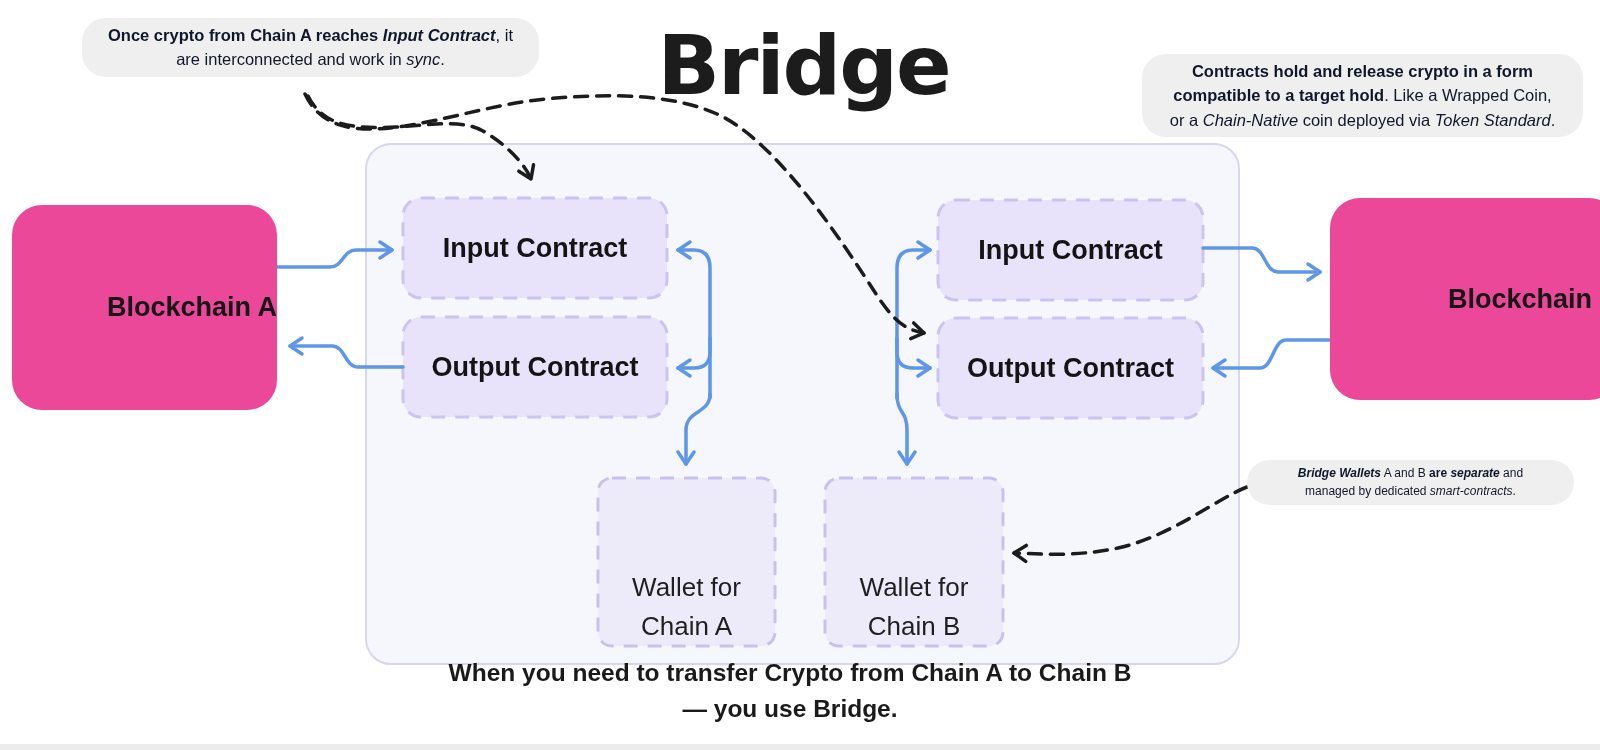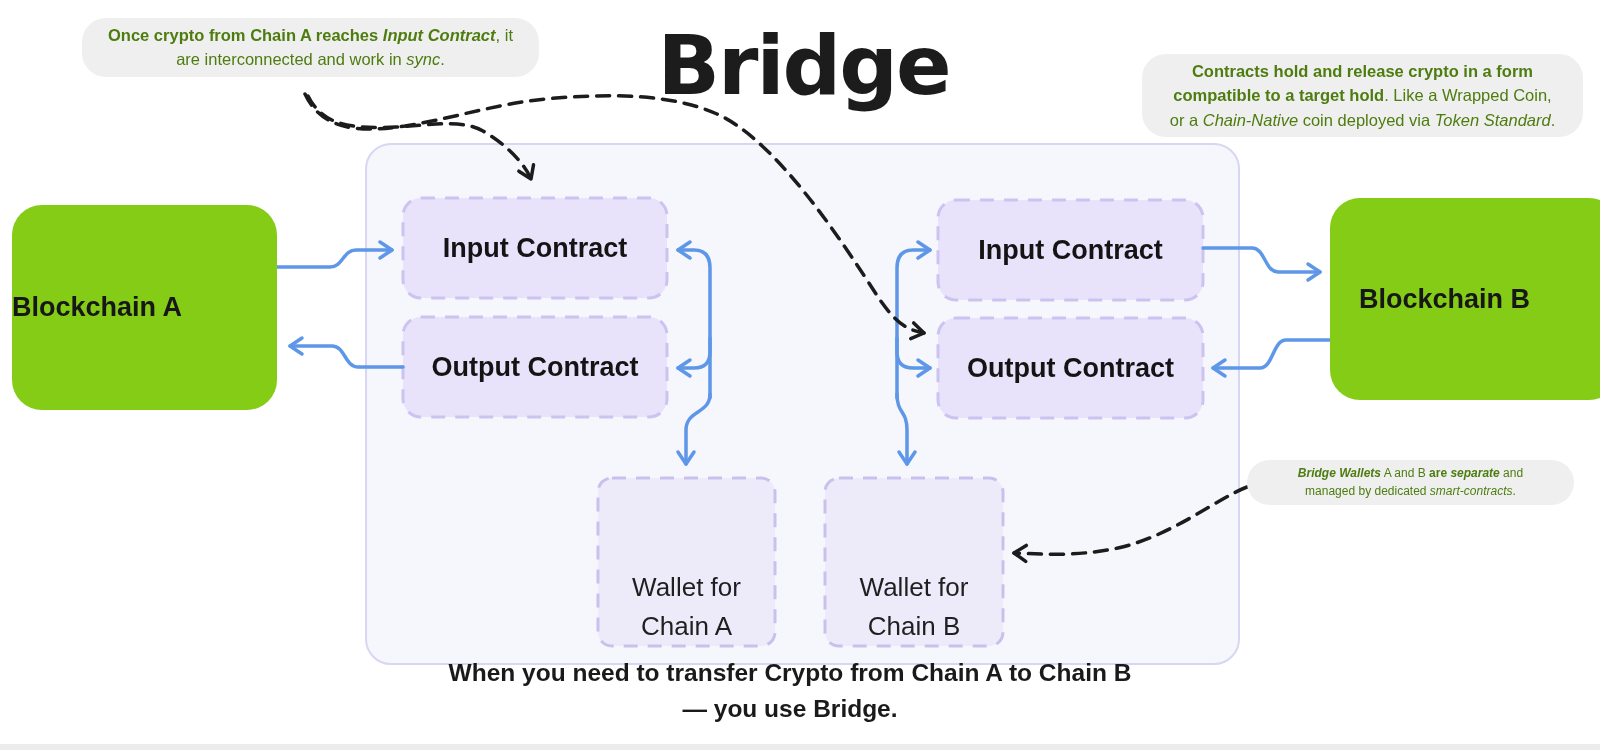--- a/index.html
+++ b/index.html
@@ -3,36 +3,36 @@
 <meta charset="utf-8">
 <style>
   html,body{margin:0;padding:0;background:#ffffff;}
   .canvas{position:relative;width:1600px;height:750px;background:#ffffff;overflow:hidden;
           font-family:"Liberation Sans",sans-serif;color:#1c1c1c;}
   .bridge-box{position:absolute;left:365px;top:143px;width:875px;height:522px;
               background:#f6f6fd;border:2px solid #d9d6f3;border-radius:26px;box-sizing:border-box;}
   svg.wires{position:absolute;left:0;top:0;width:1600px;height:750px;}
   .title{position:absolute;left:365px;top:18px;width:877px;text-align:center;
          font-family:"DejaVu Sans",sans-serif;font-weight:bold;font-size:82px;letter-spacing:-2px;color:#1c1c1c;}
-  .bc-node{position:absolute;background:#84cc16;border-radius:30px;display:flex;align-items:center;justify-content:flex-start;
+  .bc-node{position:absolute;background:#ec4899;border-radius:30px;display:flex;align-items:center;justify-content:flex-end;
            font-weight:700;font-size:27px;color:#171717;}
   .bc-a{left:12px;top:205px;width:265px;height:205px;}
   .bc-b{left:1330px;top:198px;width:260px;height:202px;padding-left:29px;}
   .node-label{position:absolute;display:flex;align-items:center;justify-content:center;
               font-weight:700;font-size:27px;color:#141414;text-align:center;}
   .ic-a{left:403px;top:198px;width:264px;height:100px;}
   .oc-a{left:403px;top:317px;width:264px;height:100px;}
   .ic-b{left:938px;top:200px;width:265px;height:100px;}
   .oc-b{left:938px;top:318px;width:265px;height:100px;}
   .wallet-label{position:absolute;display:flex;flex-direction:column;align-items:center;justify-content:flex-end;
                 font-weight:400;font-size:26px;line-height:1.5;color:#1f1f1f;text-align:center;}
   .wa{left:598px;top:478px;width:177px;height:168px;}
   .wb{left:825px;top:478px;width:178px;height:168px;}
   .annotation{position:absolute;background:#efefef;padding:5px 9px;box-sizing:border-box;
-              font-size:16.5px;line-height:1.47;text-align:center;color:#4d7c0f;border-radius:24px;}
+              font-size:16.5px;line-height:1.47;text-align:center;color:#0f172a;border-radius:24px;}
   .annotation > div{white-space:nowrap;}
   .annotation .b{font-weight:700;}
   .annotation .i{font-style:italic;}
   .ann-tl{left:82px;top:18px;width:457px;}
   .ann-tr{left:1142px;top:54px;width:441px;}
   .ann-br{left:1247px;top:460px;width:327px;font-size:12px;}
   .caption{position:absolute;left:320px;top:655px;width:940px;text-align:center;
            font-weight:700;font-size:24.5px;line-height:1.47;color:#1a1a1a;}
   .caption div{white-space:nowrap;}
   .bottom-strip{position:absolute;left:0;top:744px;width:1600px;height:6px;background:#ececec;}

